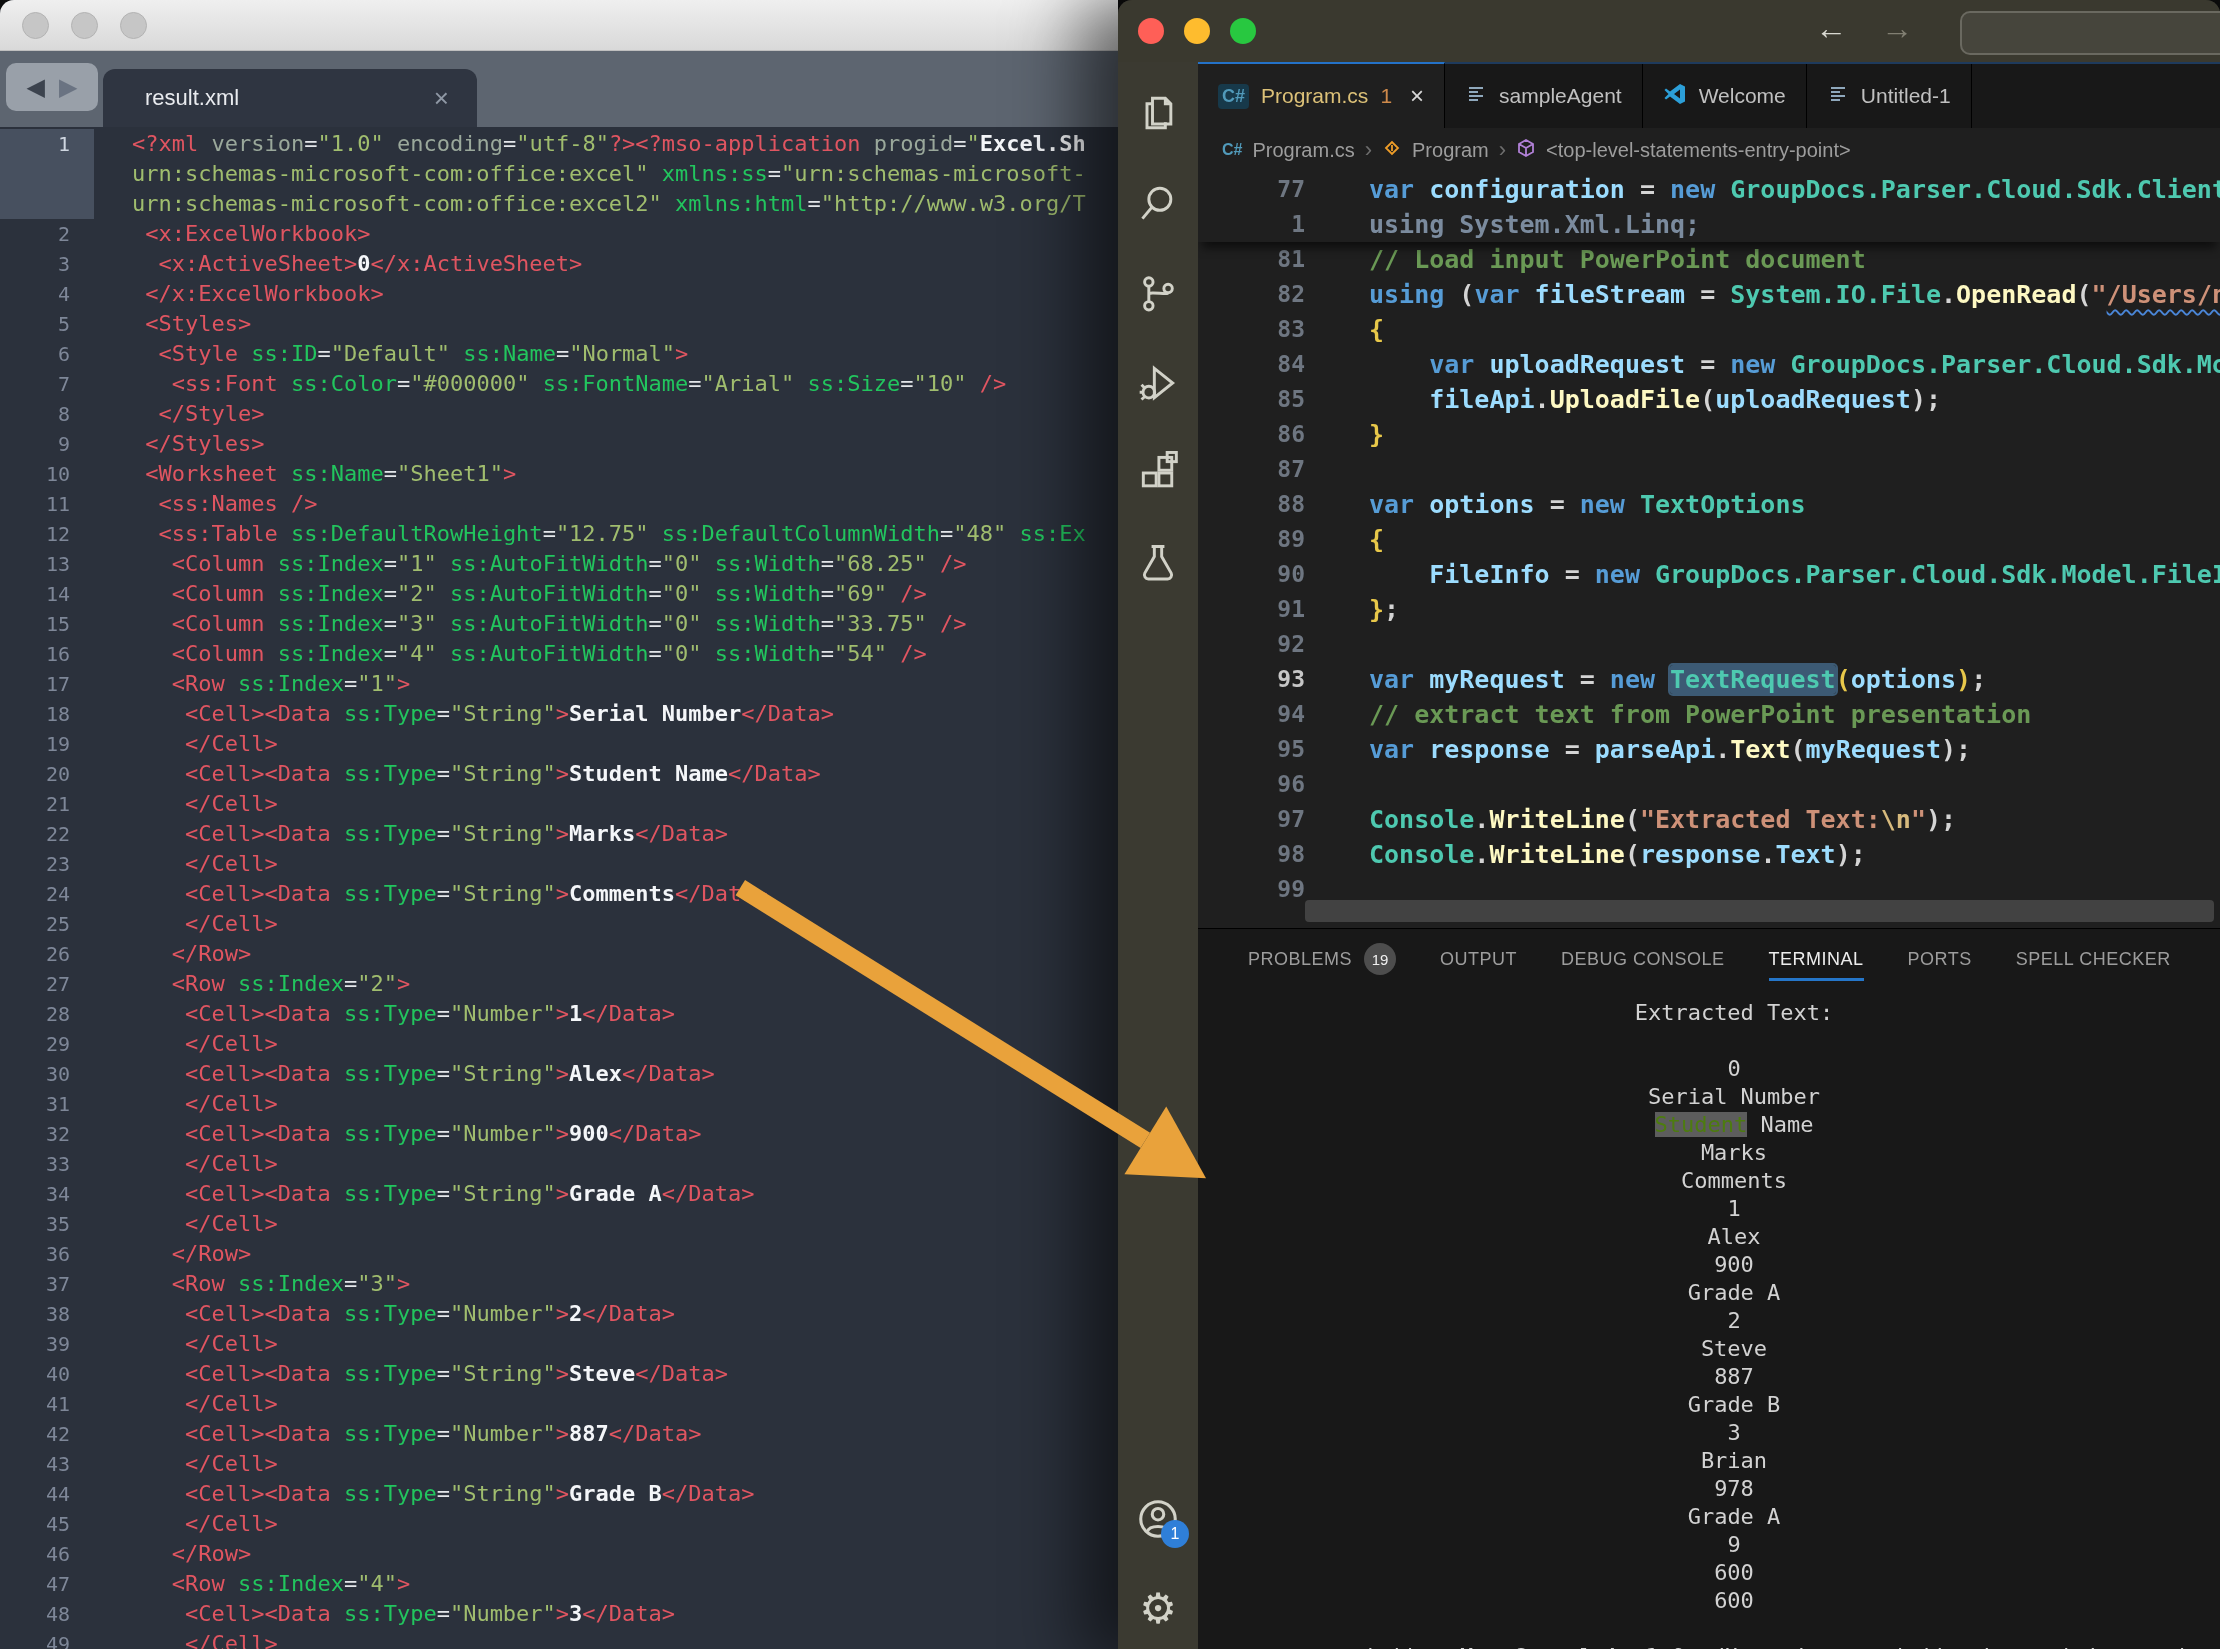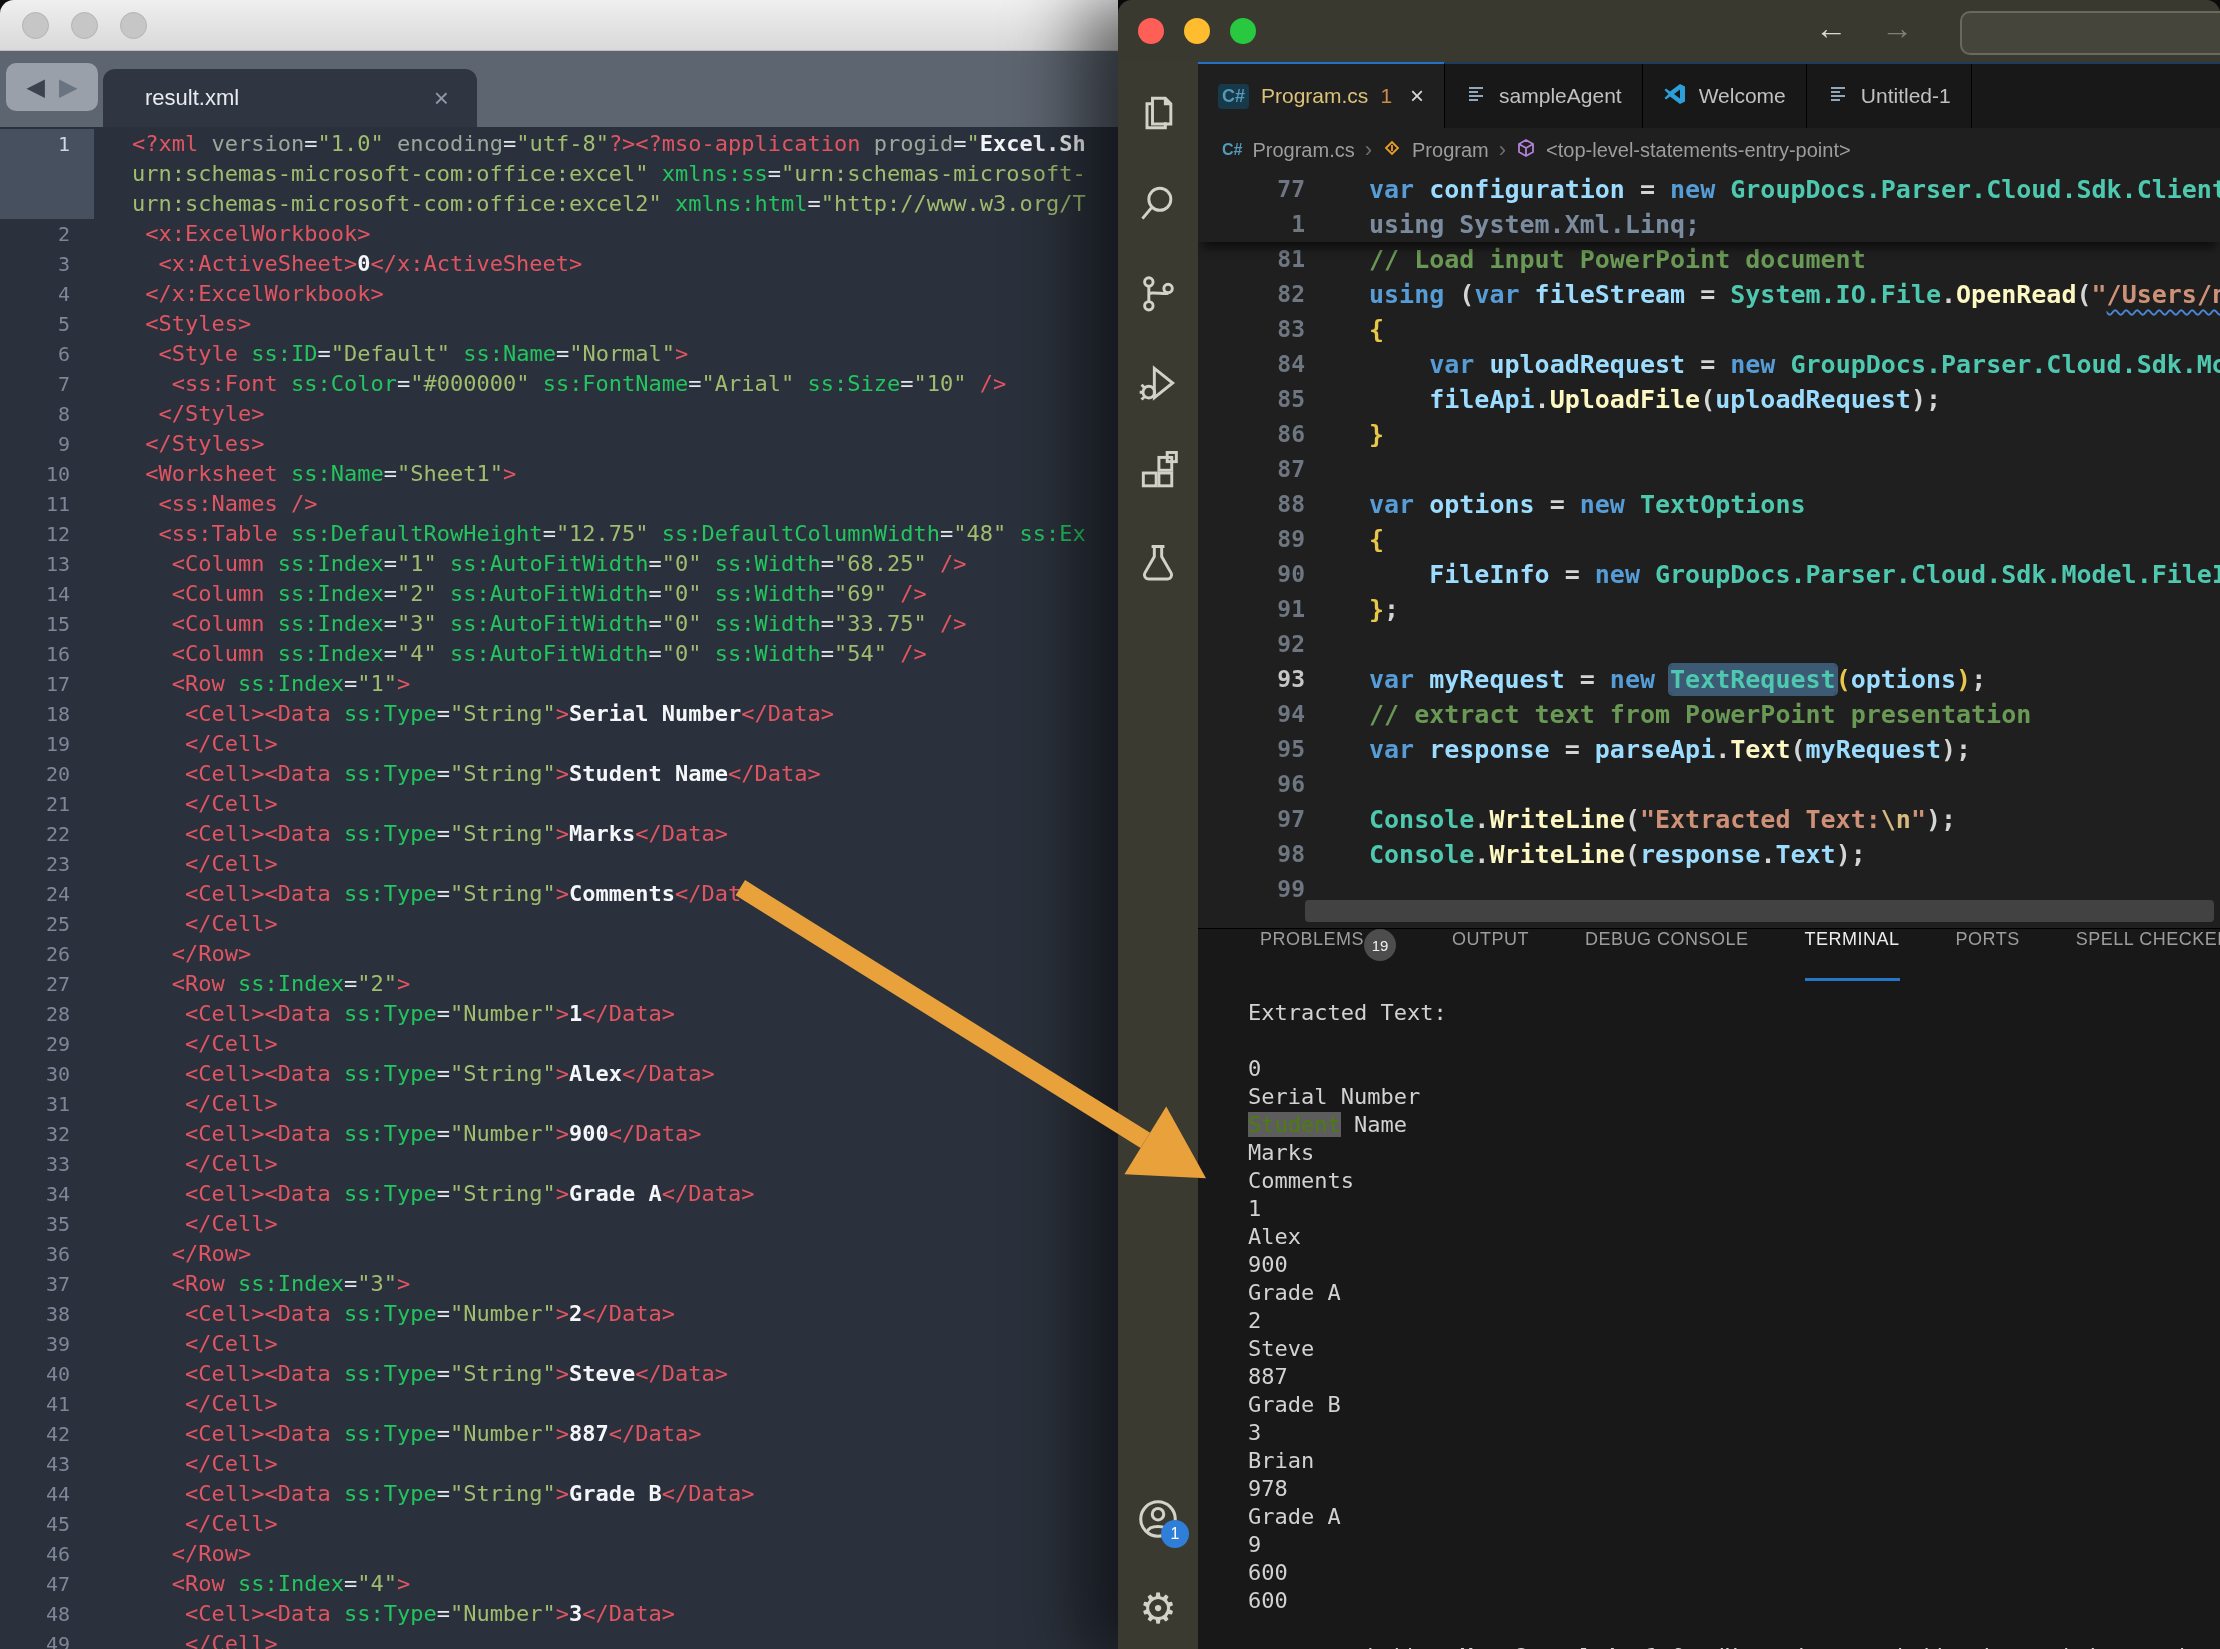--- a/index.html
+++ b/index.html
@@ -55,26 +55,26 @@
   .vs-code .codeline{padding-left:28px;}
   .vs-code .sticky-end{box-shadow:0 10px 10px -4px rgba(0,0,0,.55);position:relative;z-index:2;}
   .tk-k{color:#569cd6;} .tk-i{color:#9cdcfe;} .tk-y{color:#4ec9b0;} .tk-m{color:#fef9c3;}
   .tk-s{color:#ce9178;} .tk-c{color:#6a9955;} .tk-d{color:#d4d4d4;} .tk-g{color:#e8c84a;}
   .tk-e{color:#d7ba7d;} .tk-u{color:#7b8b9e;}
   .tk-ss{color:#ce9178;text-decoration:underline wavy #4a86d8 2px;text-underline-offset:6px;}
   .tk-hy{color:#4ec9b0;background:#3c5a74;border-radius:3px;box-shadow:0 0 0 2px #3c5a74;}
   .hscroll{position:absolute;left:107px;right:6px;bottom:6px;height:22px;background:rgba(95,95,95,.55);border-radius:4px;}
   .panel{flex:1;background:#181818;border-top:1px solid #000;display:flex;flex-direction:column;min-height:0;}
   .panel-tabs{height:60px;display:flex;align-items:center;gap:44px;padding-left:50px;flex:0 0 60px;white-space:nowrap;}
-  .ptab{position:relative;font-size:18px;letter-spacing:0.5px;color:#9d9d9d;display:flex;height:100%;margin-left:12px;}
+  .ptab{position:relative;font-size:18px;letter-spacing:0.5px;color:#9d9d9d;display:flex;align-items:center;gap:12px;height:100%;}
   .ptab.active{color:#ededed;}
   .ptab.active:after{content:"";position:absolute;left:0;right:0;bottom:8px;height:3px;background:#2576c9;}
   .pbadge{background:#4d4d4d;color:#f0f0f0;border-radius:50%;width:32px;height:32px;display:flex;align-items:center;justify-content:center;font-size:15px;letter-spacing:0;}
   .term{flex:1;padding:10px 0 0 50px;font-family:"DejaVu Sans Mono",monospace;font-size:22px;color:#d2d2d2;overflow:hidden;}
-  .term .tline{height:28px;line-height:28px;white-space:pre;}
+  .term .tline{height:28px;line-height:28px;white-space:pre;text-align:center;}
   .tk-t{color:#d2d2d2;} .tk-thl{color:#4d7c0f;background:rgba(255,255,255,.3);}
   .tk-pc{color:#9d9d9d;}
   
   .arrow{position:absolute;left:0;top:0;width:2221px;height:1650px;z-index:99;pointer-events:none;}
 </style>
 </head>
 <body>
 
 <div class="stage">
 

